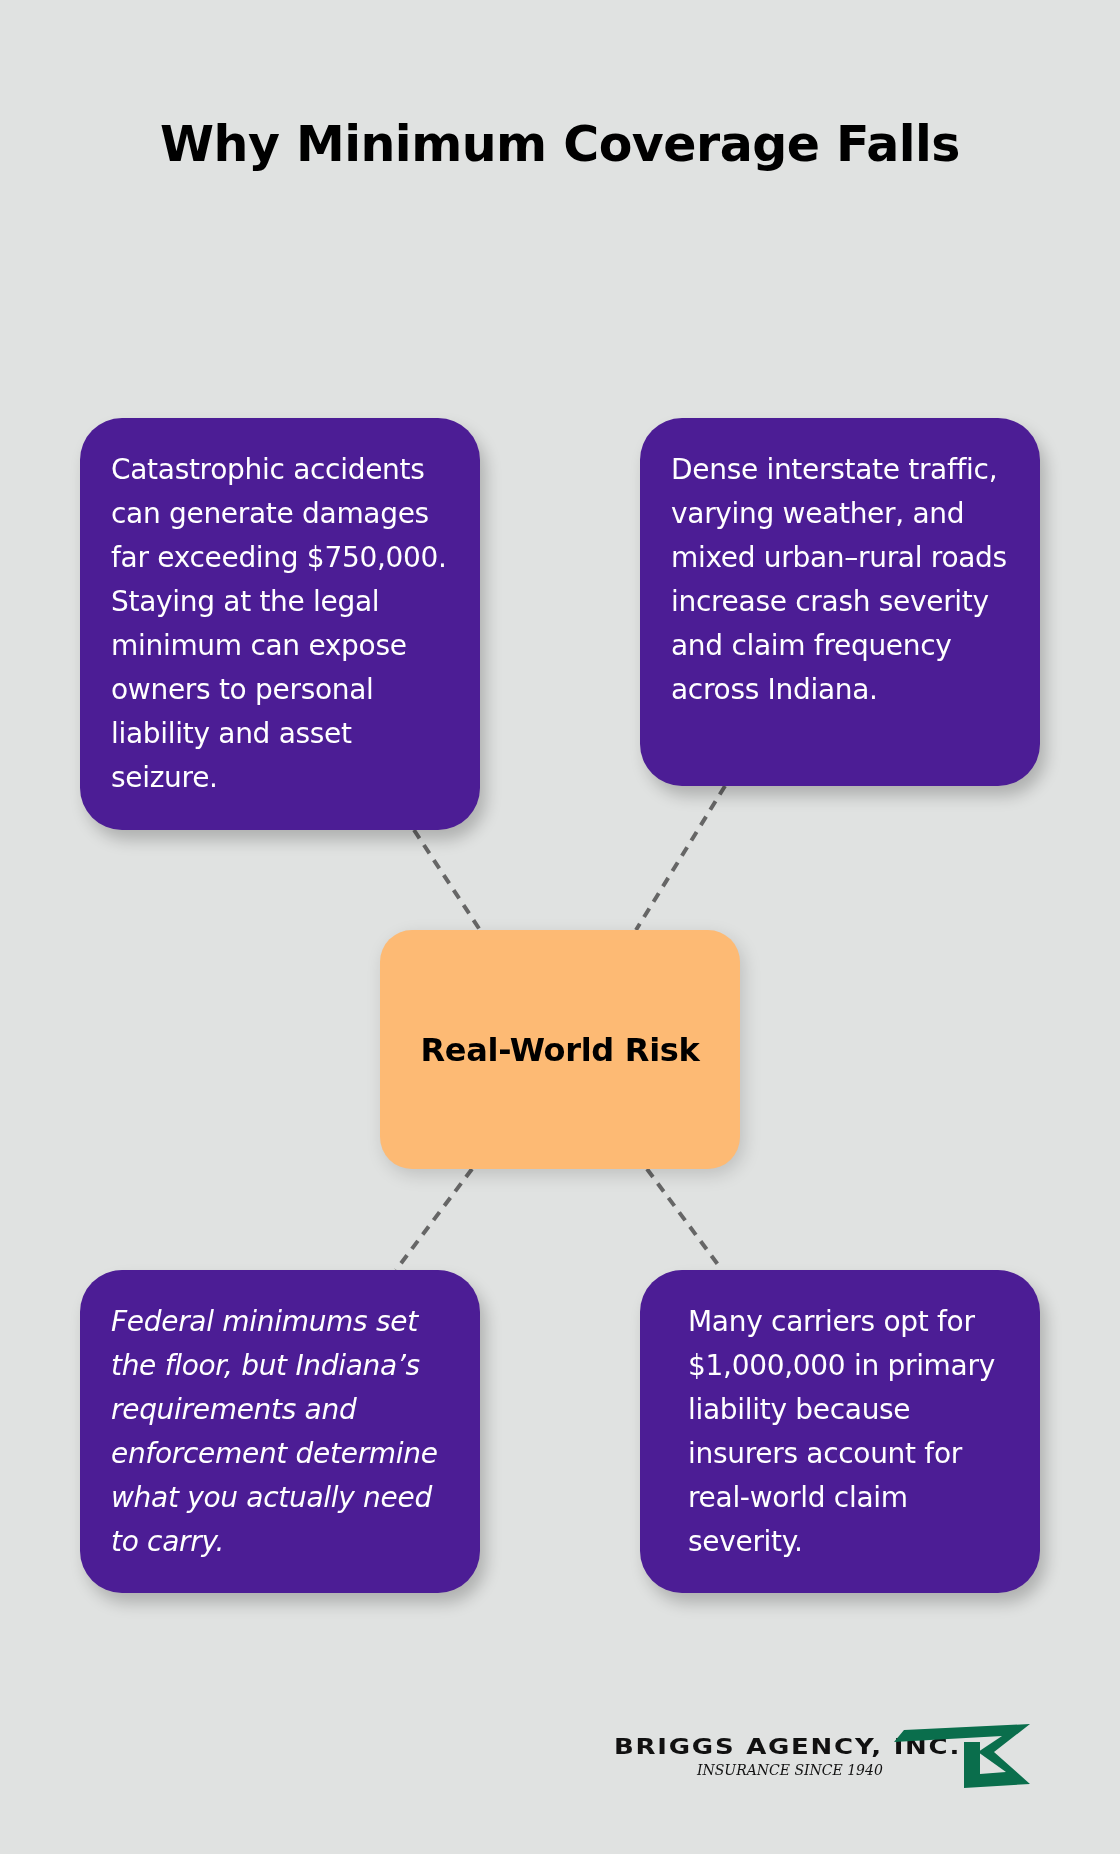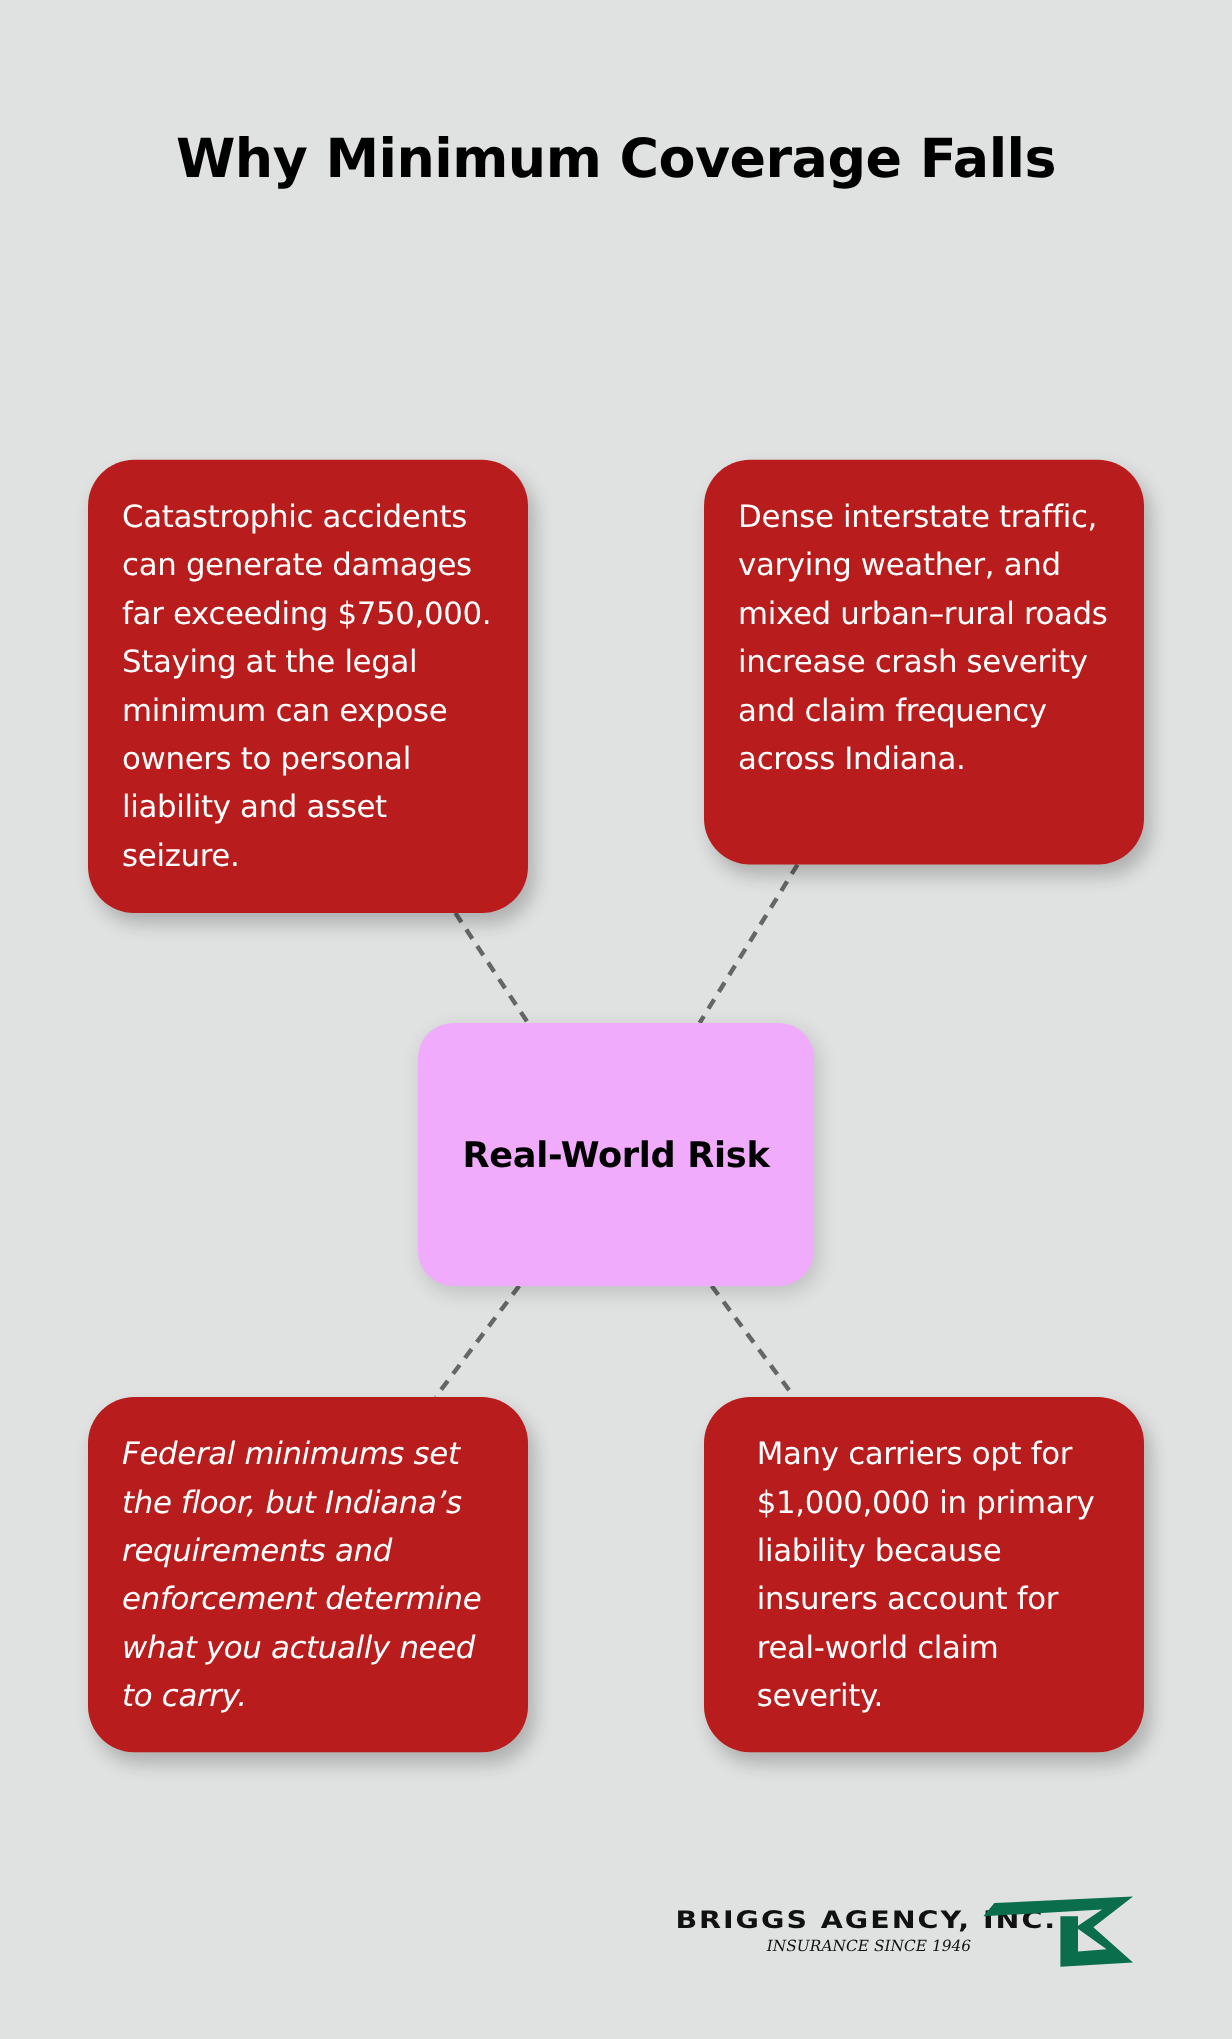--- a/index.html
+++ b/index.html
@@ -1,24 +1,24 @@
 <!DOCTYPE html>
 <html><head>
 <meta charset="utf-8">
 <style>
   html, body { margin:0; padding:0; }
   body { width:1120px; height:1854px; background:#e0e2e1; position:relative; overflow:hidden; font-family:"DejaVu Sans", sans-serif; }
   .title { position:absolute; left:40px; top:102px; width:1040px; text-align:center; font-family:"DejaVu Sans", sans-serif; font-weight:bold; font-size:49px; line-height:85px; color:#000; letter-spacing:-0.5px; }
-  .card { position:absolute; background:#b91c1c; border-radius:42px; box-shadow:6px 10px 16px rgba(0,0,0,0.22); box-sizing:border-box; padding:30px 26px 0 31px; color:#fff; font-family:"DejaVu Sans", sans-serif; font-size:28px; line-height:44px; letter-spacing:-0.3px; }
+  .card { position:absolute; background:#4c1d95; border-radius:42px; box-shadow:6px 10px 16px rgba(0,0,0,0.22); box-sizing:border-box; padding:30px 26px 0 31px; color:#fff; font-family:"DejaVu Sans", sans-serif; font-size:28px; line-height:44px; letter-spacing:-0.3px; }
   .card p { margin:0; }
   #c1 { left:80px; top:418px; width:400px; height:412px; }
   #c2 { left:640px; top:418px; width:400px; height:368px; }
   #c3 { left:80px; top:1270px; width:400px; height:323px;font-style:italic; }
   #c4 { left:640px; top:1270px; width:400px; height:323px;padding-left:48px; }
-  .center { position:absolute; left:380px; top:930px; width:360px; height:239px; background:#f0abfc; border-radius:32px; box-shadow:4px 6px 18px rgba(0,0,0,0.15); display:flex; align-items:center; justify-content:center; text-align:center; font-weight:bold; font-size:32px; line-height:48px; color:#000; letter-spacing:-0.3px; }
+  .center { position:absolute; left:380px; top:930px; width:360px; height:239px; background:#fdba74; border-radius:32px; box-shadow:4px 6px 18px rgba(0,0,0,0.15); display:flex; align-items:center; justify-content:center; text-align:center; font-weight:bold; font-size:32px; line-height:48px; color:#000; letter-spacing:-0.3px; }
   svg.lines { position:absolute; left:0; top:0; }
   .logo { position:absolute; left:612px; top:1720px; width:420px; height:72px; }
   .logo-name { position:absolute; left:2px; top:14px; font-family:"DejaVu Sans", sans-serif; font-weight:900; font-size:22px; letter-spacing:1.5px; color:#111; transform:scaleX(1.18); transform-origin:left; white-space:nowrap; }
   .logo-sub { position:absolute; left:85px; top:42px; font-family:"DejaVu Serif", serif; font-style:italic; font-size:14px; color:#111; white-space:nowrap; }
   .logo-mark { position:absolute; left:282px; top:2px; }
 </style>
 </head>
 <body>
 
 <div class="title">
@@ -48,17 +48,17 @@
 </div>
 
 <div class="center">
   <div>
     <div>Real-World Risk</div>
   </div>
 </div>
 
 <div class="logo">
   <div class="logo-name">BRIGGS AGENCY, INC.</div>
-  <div class="logo-sub">INSURANCE SINCE 1946</div>
+  <div class="logo-sub">INSURANCE SINCE 1940</div>
   <svg class="logo-mark" width="140" height="70" viewBox="0 0 140 70">
     <path d="M10 8 L136 2 L100 30 L136 62 L70 66 L70 20 L86 20 L86 52 L112 50 L84 30 L108 14 L0 20 Z" fill="#0a6e4c"></path>
   </svg>
 </div>
 
 </body></html>

